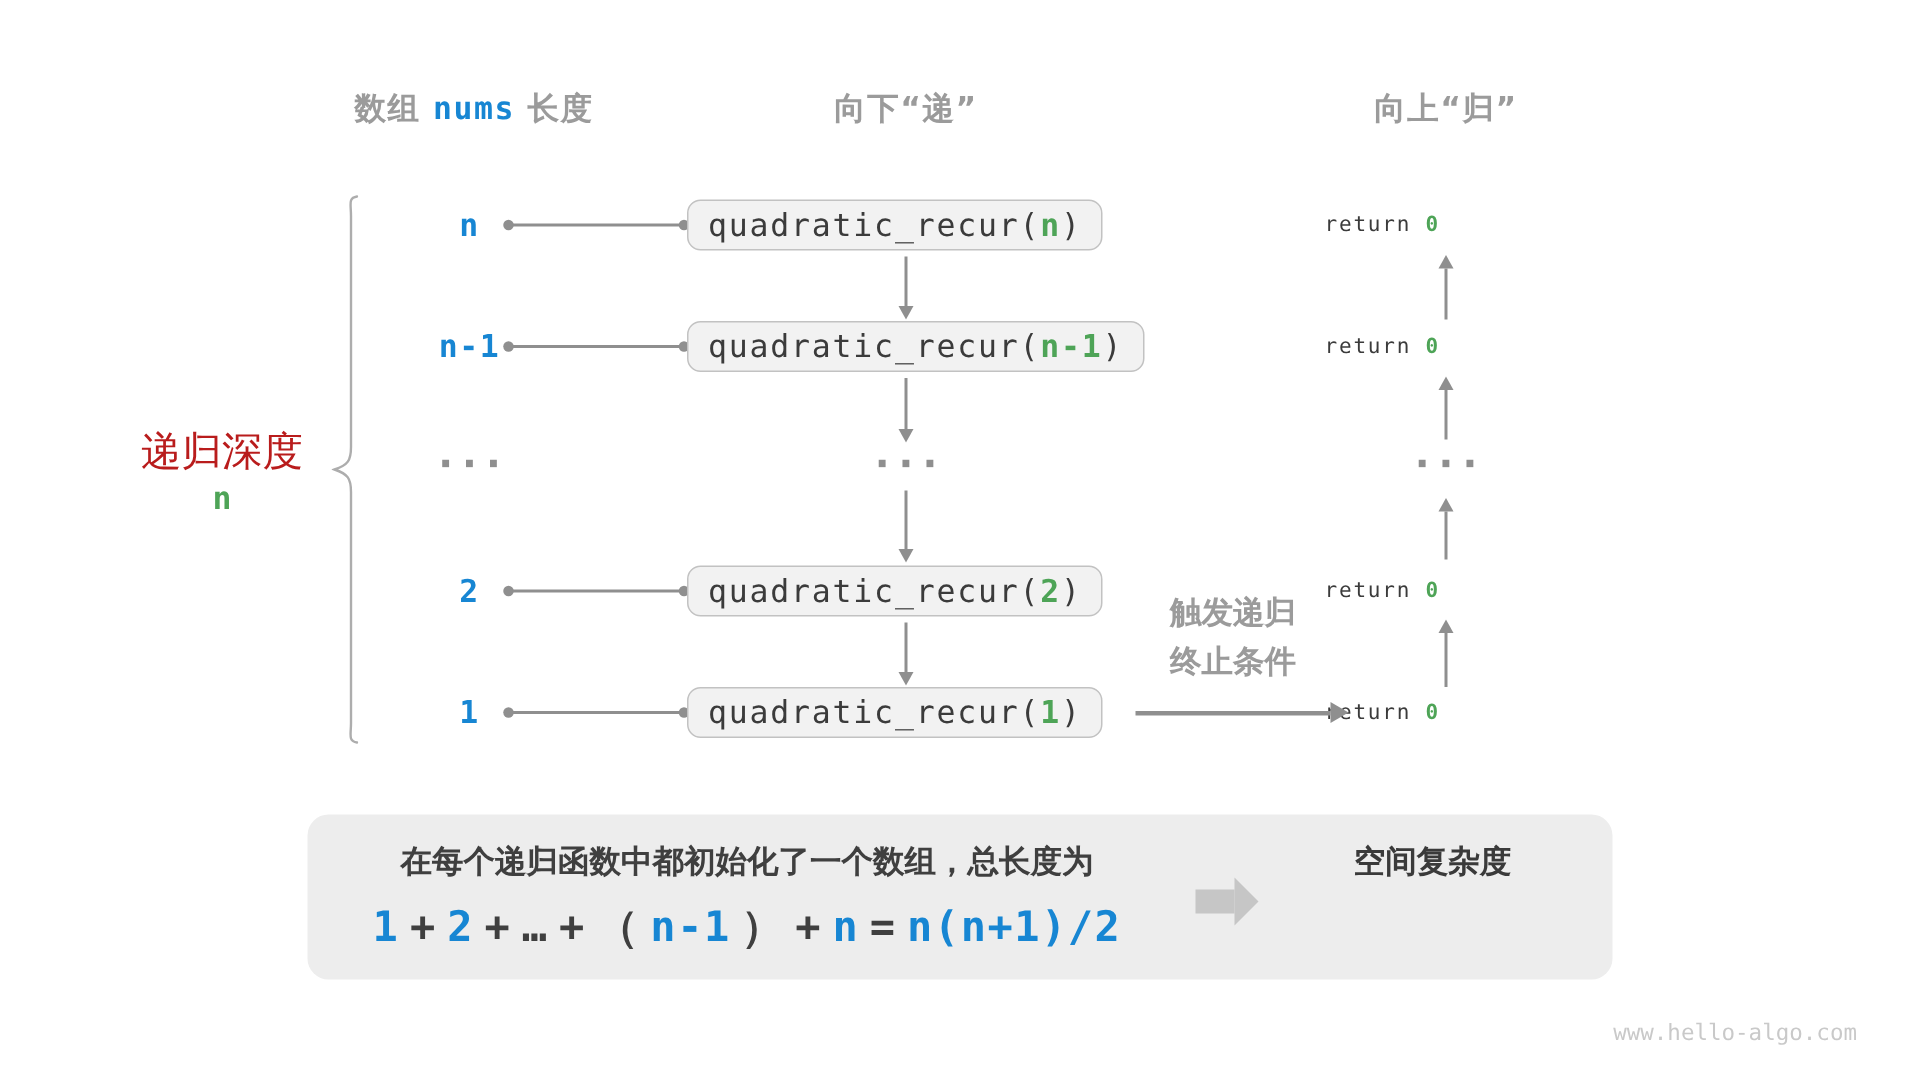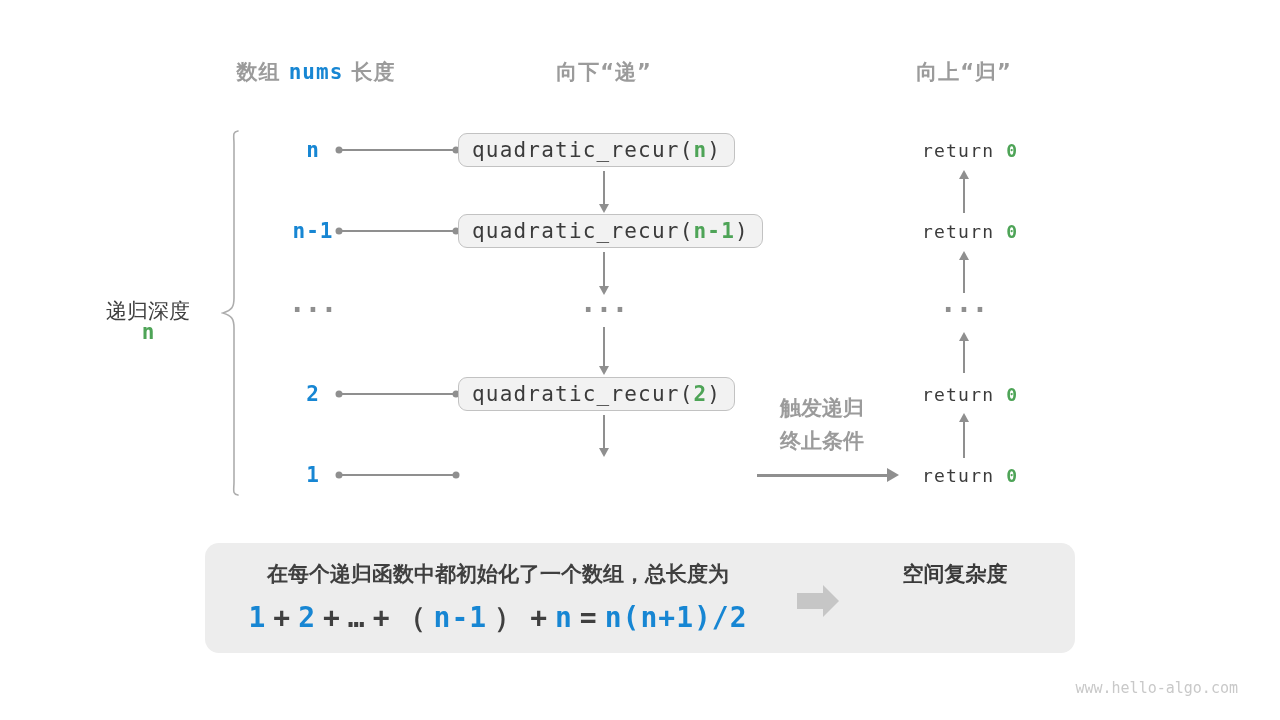--- a/index.html
+++ b/index.html
@@ -14,22 +14,22 @@
     color:#9b9b9b; font-weight:700; font-size:21px; white-space:nowrap; letter-spacing:1px;
   }
   .hdr-left  { left:316px;text-align:center; }
   .hdr-mid   { left:604px; }
   .hdr-right { left:964px; }
   .hdr-code  { color:#1786d3; font-family:"DejaVu Sans Mono", monospace; font-weight:700; }
 
   
   .brace { position:absolute; left:221px; top:130px; }
   .depth-label {
-    position:absolute; left:148px; top:311px; transform:translate(-50%,-50%);
-    color:#404040; font-size:21px; font-weight:500; white-space:nowrap;
+    position:absolute; left:148px; top:301px; transform:translate(-50%,-50%);
+    color:#b91c1c; font-size:27px; font-weight:500; white-space:nowrap;
   }
   .depth-value {
     position:absolute; left:148px; top:332px; transform:translate(-50%,-50%);
     color:#4ea457; font-size:21px; font-weight:700;
     font-family:"DejaVu Sans Mono", monospace;
   }
 
   
   .depth {
     position:absolute; left:313px; transform:translate(-50%,-50%);
@@ -54,22 +54,22 @@
   .callbox {
     position:absolute; left:458px; transform:translateY(-50%);
     background:#f2f2f2; border:1.5px solid #c2c2c2; border-radius:9px;
     padding:4px 13px; font-family:"DejaVu Sans Mono", monospace;
     font-size:21px; letter-spacing:1.2px; color:#3b3b3b; white-space:nowrap;
   }
   .arg { color:#4ea457; font-weight:700; }
 
   
   .ret {
-    position:absolute; left:922px; transform:translateY(-50%);
-    font-family:"DejaVu Sans Mono", monospace; font-size:18px; letter-spacing:1.2px;
+    position:absolute; left:883px; transform:translateY(-50%);
+    font-family:"DejaVu Sans Mono", monospace; font-size:14px; letter-spacing:1.2px;
     color:#3b3b3b; white-space:nowrap;
   }
   .ret-val { color:#4ea457; font-weight:700; }
 
   
   .dots {
     position:absolute; transform:translate(-50%,-50%); top:310px;
     color:#8f8f8f; font-weight:700; font-size:26px; letter-spacing:6px;
     padding-left:6px; white-space:nowrap;
   }
@@ -172,20 +172,21 @@
   <div class="dots dots-mid">···</div>
   <div class="dots dots-right">···</div>
 
   <div class="depth r2">2</div>
   <div class="conn r2"></div>
   <div class="callbox r2"><span>quadratic_recur(</span><span class="arg">2</span><span>)</span></div>
   <div class="ret r2"><span>return </span><span class="ret-val">0</span></div>
 
   <div class="depth r3">1</div>
   <div class="conn r3"></div>
+  <div class="callbox r3"><span>quadratic_recur(</span><span class="arg">1</span><span>)</span></div>
   <div class="ret r3"><span>return </span><span class="ret-val">0</span></div>
 
   <div class="varrow down da da1"></div>
   <div class="varrow down da da2"></div>
   <div class="varrow down da da3"></div>
   <div class="varrow down da da4"></div>
 
   <div class="varrow up ua ua1"></div>
   <div class="varrow up ua ua2"></div>
   <div class="varrow up ua ua3"></div>

